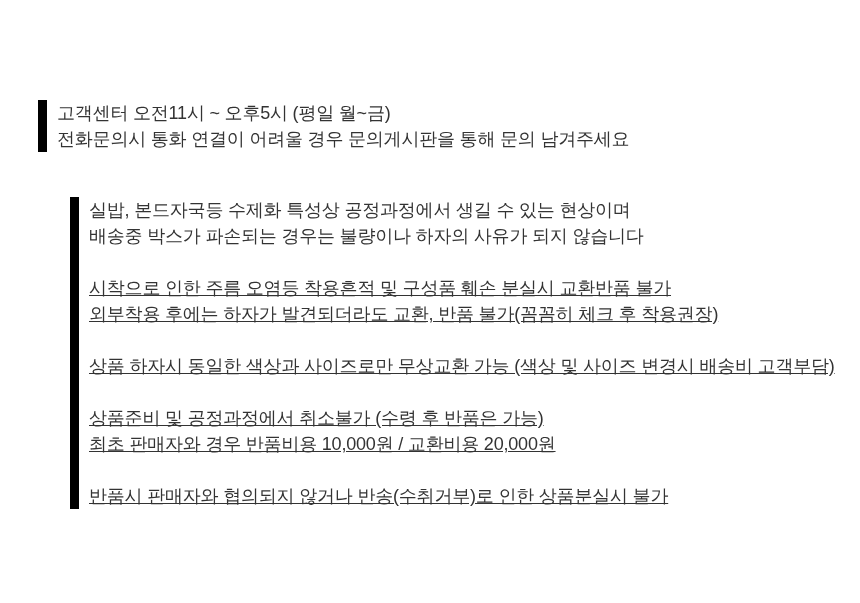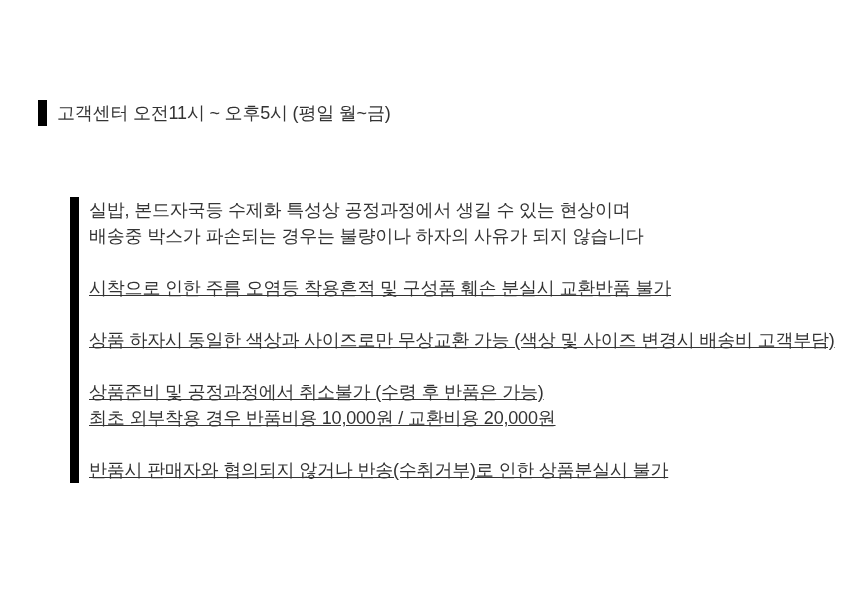--- a/index.html
+++ b/index.html
@@ -52,43 +52,45 @@
 </style>
 </head>
 <body>
 
 <div class="page">
 
   <section class="block block-cs">
     <div class="accent-bar"></div>
     <div class="block-text">
       <span class="line">고객센터 오전11시 ~ 오후5시 (평일 월~금)</span>
+      <span class="line">전화문의시 통화 연결이 어려울 경우 문의게시판을 통해 문의 남겨주세요</span>
     </div>
   </section>
 
   <section class="block block-policy">
     <div class="accent-bar"></div>
     <div class="block-text">
 
       <p class="para">
         <span class="line">실밥, 본드자국등 수제화 특성상 공정과정에서 생길 수 있는 현상이며</span>
         <span class="line">배송중 박스가 파손되는 경우는 불량이나 하자의 사유가 되지 않습니다</span>
       </p>
 
       <p class="para">
         <span class="line">시착으로 인한 주름 오염등 착용흔적 및 구성품 훼손 분실시 교환반품 불가</span>
+        <span class="line">외부착용 후에는 하자가 발견되더라도 교환, 반품 불가(꼼꼼히 체크 후 착용권장)</span>
       </p>
 
       <p class="para">
         <span class="line">상품 하자시 동일한 색상과 사이즈로만 무상교환 가능 (색상 및 사이즈 변경시 배송비 고객부담)</span>
       </p>
 
       <p class="para">
         <span class="line">상품준비 및 공정과정에서 취소불가 (수령 후 반품은 가능)</span>
-        <span class="line">최초 외부착용 경우 반품비용 10,000원 / 교환비용 20,000원</span>
+        <span class="line">최초 판매자와 경우 반품비용 10,000원 / 교환비용 20,000원</span>
       </p>
 
       <p class="para">
         <span class="line">반품시 판매자와 협의되지 않거나 반송(수취거부)로 인한 상품분실시 불가</span>
       </p>
 
     </div>
   </section>
 
 </div>

